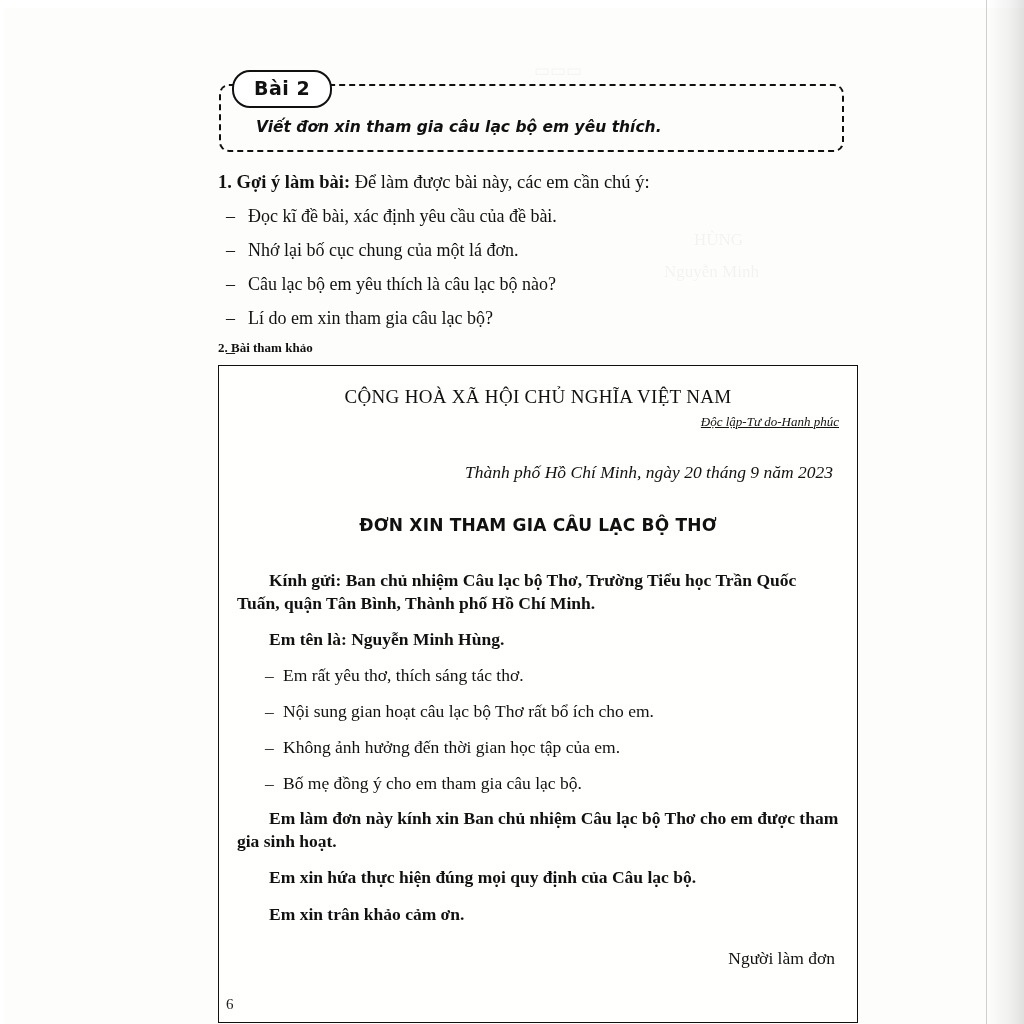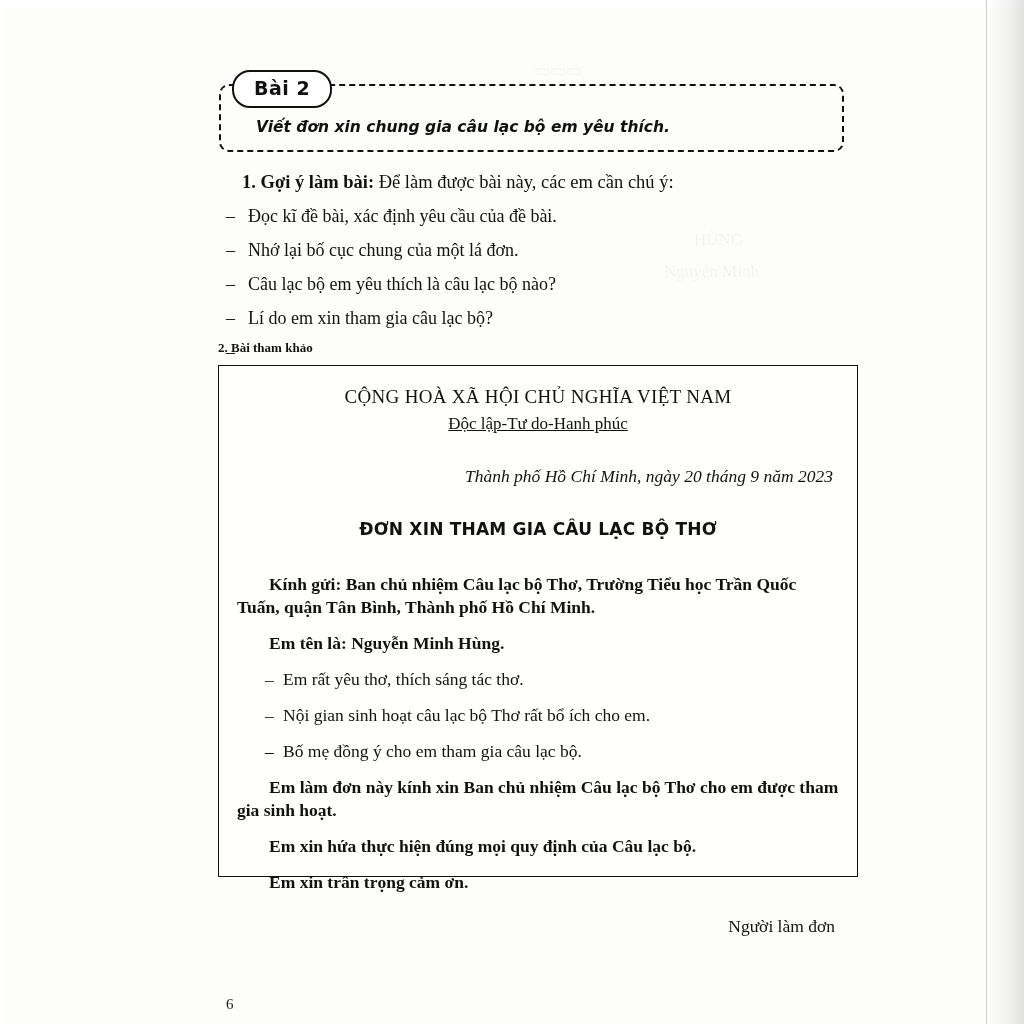--- a/index.html
+++ b/index.html
@@ -74,21 +74,21 @@
   }
 
   
   .sec1 {
     position: absolute;
     left: 214px;
     top: 172px;
     width: 640px;
     font-size: 18.5px;
   }
-  .sec1-head b { font-weight: bold; margin-left: 24px; }
+  .sec1-head b { font-weight: bold; }
   .bullets {
     margin: 0;
     padding: 0;
     list-style: none;
   }
   .bullets li {
     margin-top: 13px;
     padding-left: 30px;
     position: relative;
     font-size: 18px;
@@ -107,36 +107,37 @@
     font-size: 13px;
     font-weight: bold;
   }
 
   
   .letter {
     position: absolute;
     left: 214px;
     top: 365px;
     width: 640px;
-    height: 512px;
+    height: 658px;
     border: 1.5px solid #111;
     background: #fffffd;
     padding: 14px 18px 10px 18px;
   }
   .letter .nation {
     text-align: center;
     font-size: 19px;
     letter-spacing: .3px;
     margin-top: 6px;
   }
   .letter .motto {
-    text-align: center;
-    font-size: 17px;
+    text-align: right;
+    font-size: 13px;
     margin-top: 6px;
     text-decoration: underline;
+    font-style: italic;
   }
   .letter .place-date {
     text-align: right;
     font-style: italic;
     font-size: 17.5px;
     margin-top: 32px;
     padding-right: 6px;
   }
   .letter .title {
     text-align: center;
@@ -197,21 +198,21 @@
 
   <div class="bleed-top"></div>
   <div class="page-edge"></div>
 
   <div class="ghost" style="left:530px; top:60px;">▭▭▭</div>
   <div class="ghost" style="left:690px; top:230px;">HÙNG</div>
   <div class="ghost" style="left:660px; top:262px;">Nguyễn Minh</div>
 
   <div class="exercise-box"></div>
   <div class="badge">Bài 2</div>
-  <div class="exercise-prompt">Viết đơn xin chung gia câu lạc bộ em yêu thích.</div>
+  <div class="exercise-prompt">Viết đơn xin tham gia câu lạc bộ em yêu thích.</div>
 
   <div class="sec1">
     <div class="sec1-head">
       <b>1. Gợi ý làm bài:</b><span> Để làm được bài này, các em cần chú ý:</span>
     </div>
     <ul class="bullets">
       <li><span class="dash">–</span><span>Đọc kĩ đề bài, xác định yêu cầu của đề bài.</span></li>
       <li><span class="dash">–</span><span>Nhớ lại bố cục chung của một lá đơn.</span></li>
       <li><span class="dash">–</span><span>Câu lạc bộ em yêu thích là câu lạc bộ nào?</span></li>
       <li><span class="dash">–</span><span>Lí do em xin tham gia câu lạc bộ?</span></li>
@@ -224,27 +225,27 @@
   <div class="letter">
     <div class="nation">CỘNG HOÀ XÃ HỘI CHỦ NGHĨA VIỆT NAM</div>
     <div class="motto">Độc lập-Tư do-Hanh phúc</div>
     <div class="place-date">Thành phố Hồ Chí Minh, ngày 20 tháng 9 năm 2023</div>
     <div class="title">ĐƠN XIN THAM GIA CÂU LẠC BỘ THƠ</div>
 
     <div class="para first">Kính gửi: Ban chủ nhiệm Câu lạc bộ Thơ, Trường Tiểu học Trần Quốc Tuấn, quận Tân Bình, Thành phố Hồ Chí Minh.</div>
     <div class="para">Em tên là: Nguyễn Minh Hùng.</div>
 
     <div class="sub"><span class="dash">–</span><span>Em rất yêu thơ, thích sáng tác thơ.</span></div>
-    <div class="sub"><span class="dash">–</span><span>Nội gian sinh hoạt câu lạc bộ Thơ rất bổ ích cho em.</span></div>
-    <div class="sub"><span class="dash">–</span></div>
+    <div class="sub"><span class="dash">–</span><span>Nội sung gian hoạt câu lạc bộ Thơ rất bổ ích cho em.</span></div>
+    <div class="sub"><span class="dash">–</span><span>Không ảnh hưởng đến thời gian học tập của em.</span></div>
     <div class="sub"><span class="dash">–</span><span>Bố mẹ đồng ý cho em tham gia câu lạc bộ.</span></div>
 
     <div class="para">Em làm đơn này kính xin Ban chủ nhiệm Câu lạc bộ Thơ cho em được tham gia sinh hoạt.</div>
     <div class="para">Em xin hứa thực hiện đúng mọi quy định của Câu lạc bộ.</div>
-    <div class="para">Em xin trân trọng cảm ơn.</div>
+    <div class="para">Em xin trân khảo cảm ơn.</div>
 
     <div class="sign">
       <div class="role">Người làm đơn</div>
 
     </div>
   </div>
 
   <div class="folio">6</div>
 </div>
 

